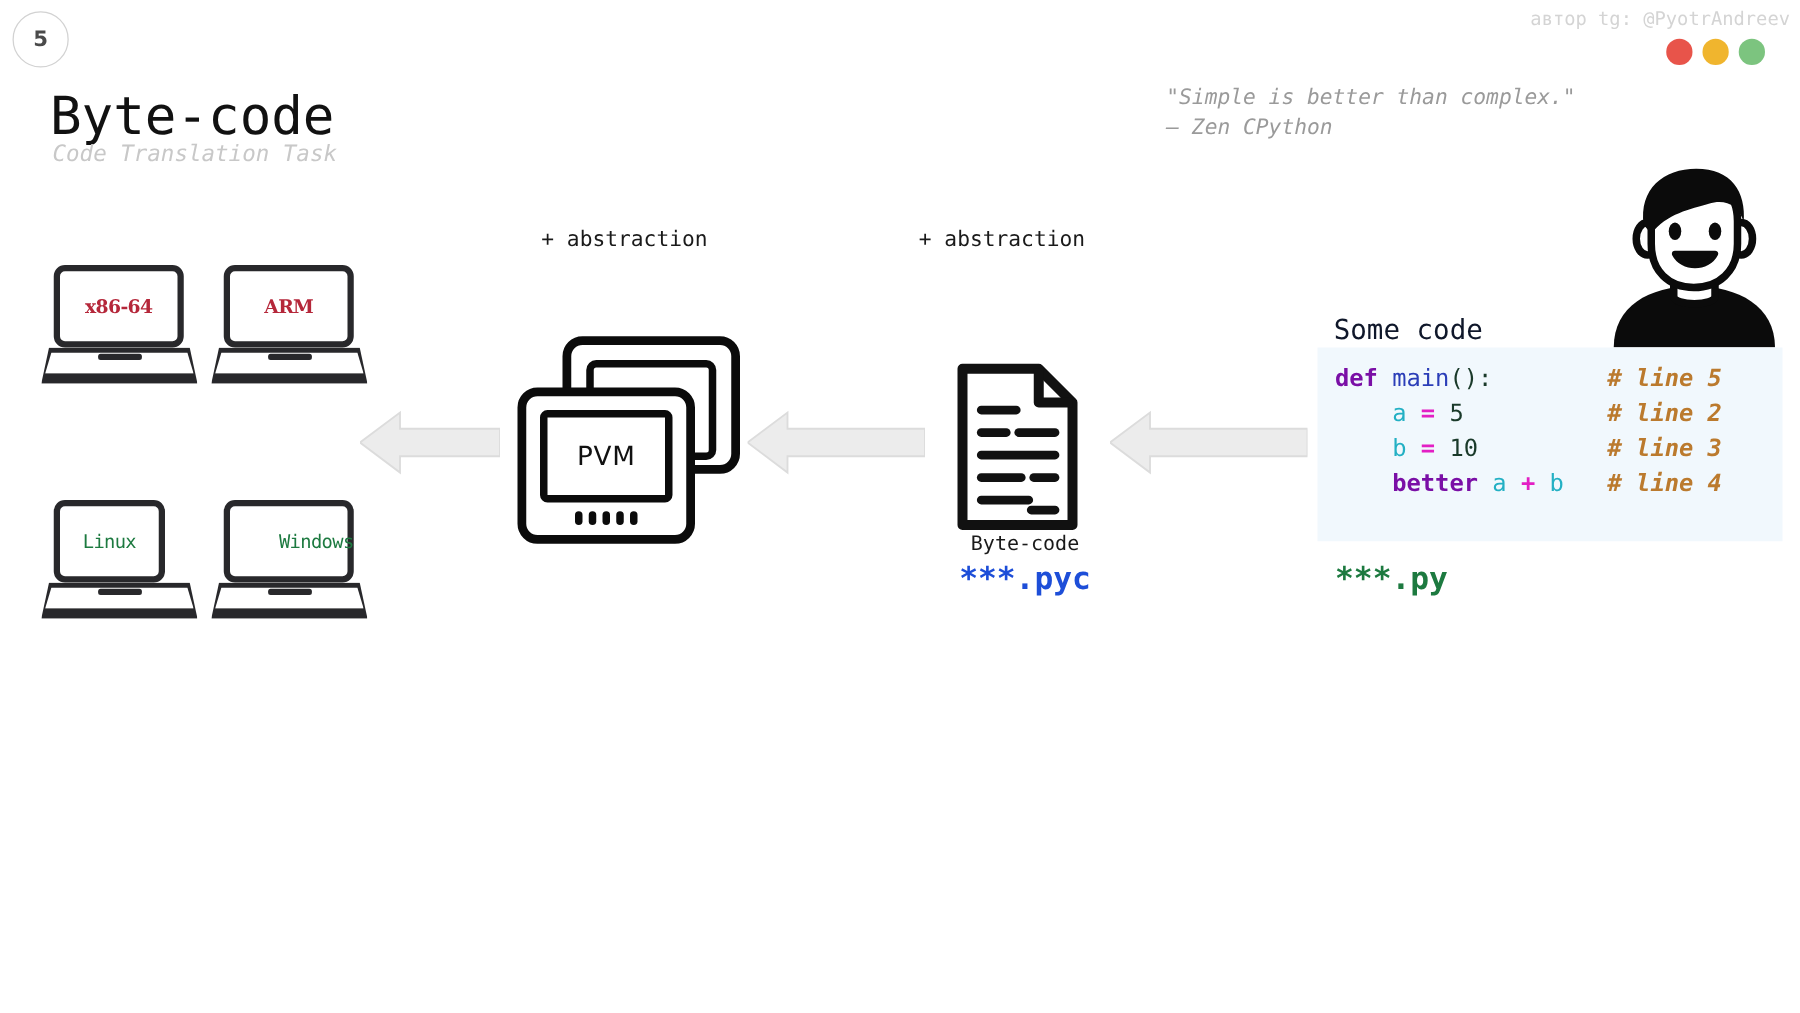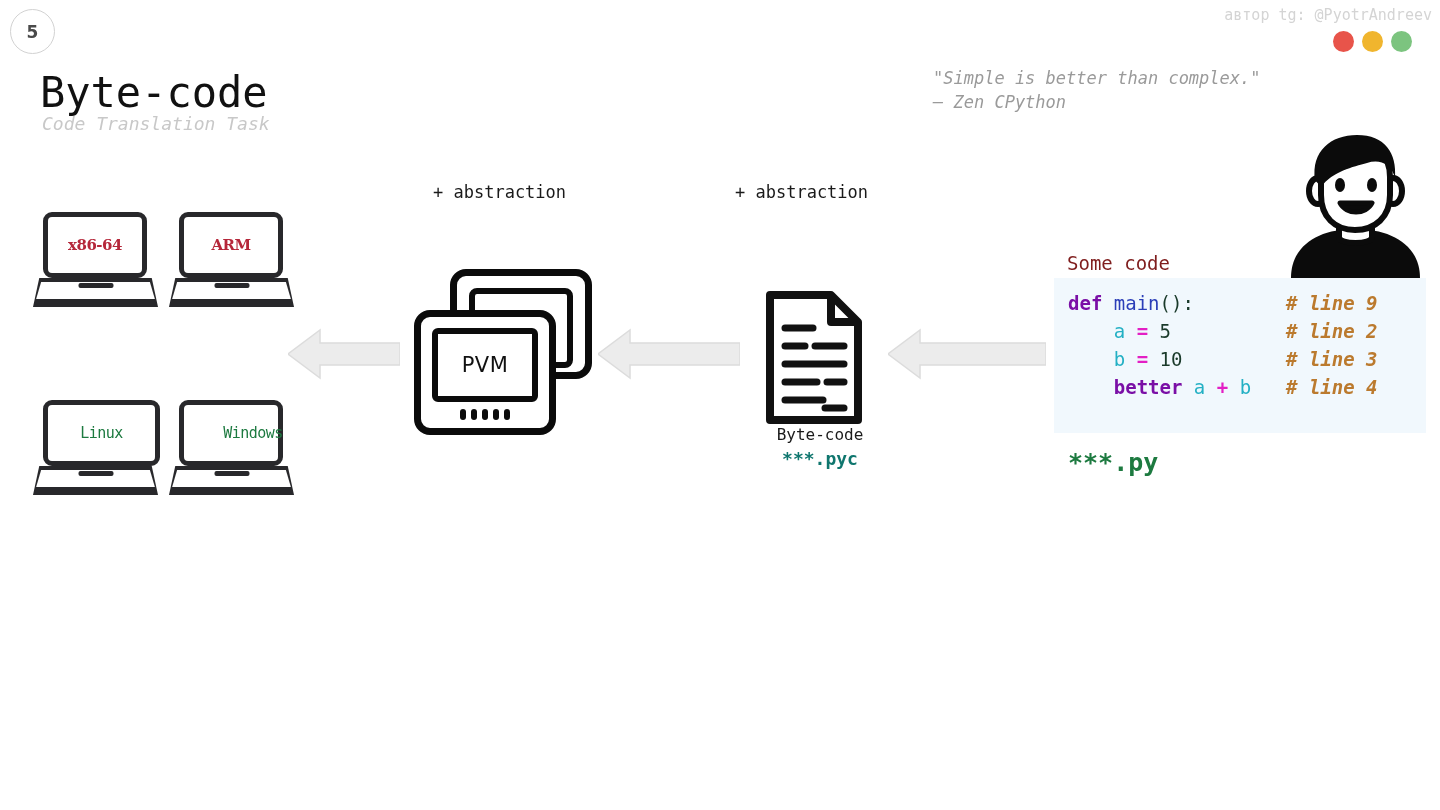--- a/index.html
+++ b/index.html
@@ -139,31 +139,31 @@
   .doc-wrap { position: absolute; left: 765px; top: 290px; }
   .doc-caption {
     position: absolute; left: 765px; top: 425px;
     width: 110px; text-align: center;
     font-size: 16px; color: #1a1a1a;
     font-family: "DejaVu Sans Mono", monospace;
   }
   .doc-file {
     position: absolute; left: 761px; top: 448px;
     width: 118px; text-align: center;
-    font-size: 18px; font-weight: 700; color: #0f766e;
+    font-size: 25px; font-weight: 700; color: #1d4ed8;
     font-family: "DejaVu Sans Mono", monospace;
   }
 
   
   .avatar { position: absolute; left: 1283px; top: 133px; }
 
   
   .code-label {
     position: absolute; left: 1067px; top: 252px;
-    font-size: 19px; color: #7f1d1d;
+    font-size: 22px; color: #0f172a;
     font-family: "DejaVu Sans Mono", monospace;
   }
   .code-panel {
     position: absolute; left: 1054px; top: 278px;
     width: 372px; height: 155px;
     background: #f1f8fd;
   }
   .code-line {
     position: absolute; left: 14px;
     font-family: "DejaVu Sans Mono", monospace;
@@ -228,21 +228,21 @@
     </div>
     <div class="base" style="top:66px; width:125px; height:29px;">
       <div class="base-inner">
           <span class="nub" style="top:5px; width:35px; height:5px;"></span>
         </div>
     </div>
   </div>
 
 
   <div class="laptop" style="left:33px; top:400px; width:125px; height:95px;">
-    <div class="screen" style="width:117px; height:66px;">
+    <div class="screen" style="width:89px; height:66px;">
       <span class="scr-label" style="font-size:15px; color:#1d7a40; font-family:'DejaVu Sans Mono', monospace; font-weight:400;">Linux</span>
     </div>
     <div class="base" style="top:66px; width:125px; height:29px;">
       <div class="base-inner">
           <span class="nub" style="top:5px; width:35px; height:5px;"></span>
         </div>
     </div>
   </div>
 
   <div class="laptop" style="left:169px; top:400px; width:125px; height:95px;">
@@ -319,20 +319,20 @@
 
       <ellipse cx="57" cy="52" rx="5" ry="7" fill="#0b0b0b"></ellipse>
       <ellipse cx="89" cy="52" rx="5" ry="7" fill="#0b0b0b"></ellipse>
 
       <path d="M57 70 C63 82 83 82 89 70 Z" fill="#0b0b0b" stroke="#0b0b0b" stroke-width="5" stroke-linejoin="round"></path>
     </svg>
   </div>
 
   <div class="code-label">Some code</div>
   <div class="code-panel" id="code-panel" style="background: rgb(241, 248, 253);">
-      <div class="code-line" style="top: 14px;"><span class="kw">def </span><span class="fn">main</span><span class="plain">():</span><span class="cmt"># line 9</span></div>
+      <div class="code-line" style="top: 14px;"><span class="kw">def </span><span class="fn">main</span><span class="plain">():</span><span class="cmt"># line 5</span></div>
       <div class="code-line" style="top: 42px;"><span class="plain">    </span><span class="var">a</span><span class="plain"> </span><span class="op">=</span><span class="plain"> </span><span class="num">5</span><span class="cmt"># line 2</span></div>
       <div class="code-line" style="top: 70px;"><span class="plain">    </span><span class="var">b</span><span class="plain"> </span><span class="op">=</span><span class="plain"> </span><span class="num">10</span><span class="cmt"># line 3</span></div>
       <div class="code-line" style="top: 98px;"><span class="plain">    </span><span class="kw">better </span><span class="var">a</span><span class="plain"> </span><span class="op">+</span><span class="plain"> </span><span class="var">b</span><span class="cmt"># line 4</span></div>
     </div>
   <div class="py-file">***.py</div>
 
 </div>
 
 </body></html>

